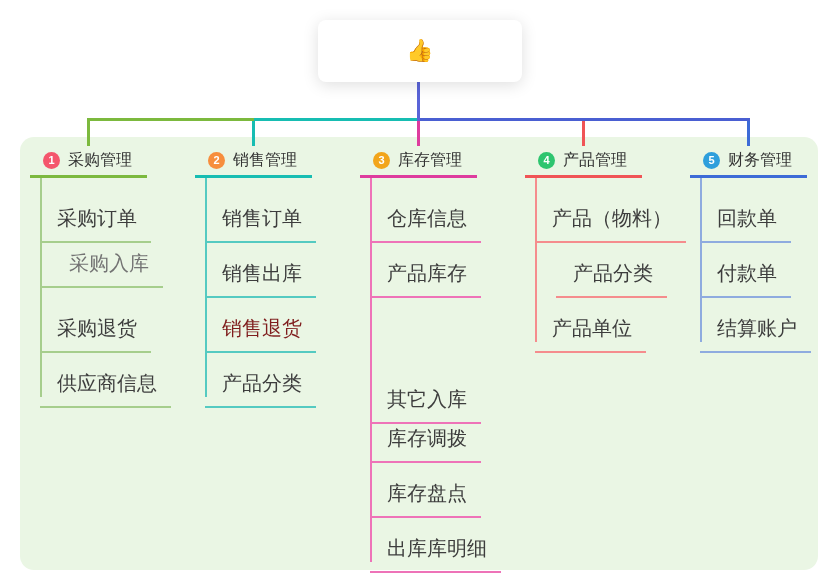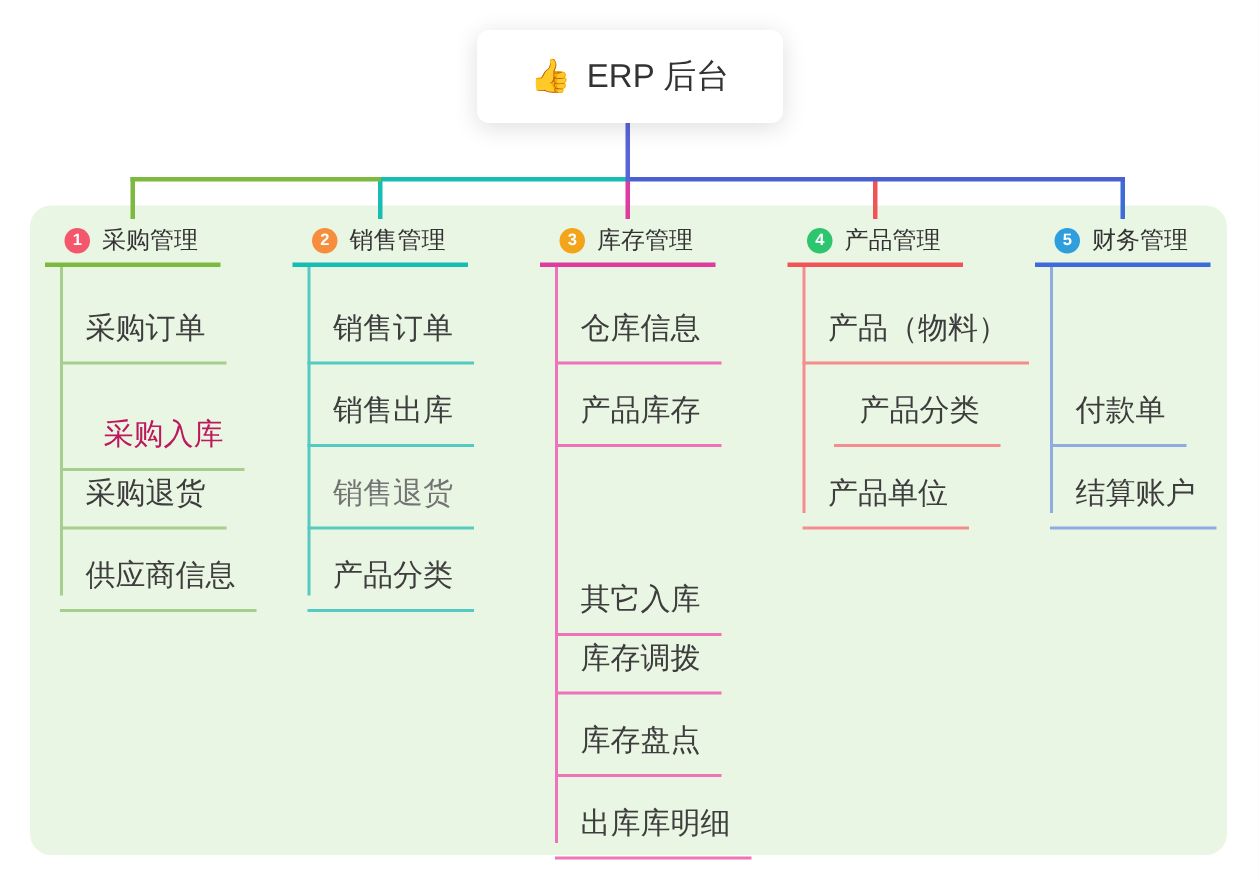--- a/index.html
+++ b/index.html
@@ -43,43 +43,42 @@
       <div class="line" style="left: 582px; top: 118px; width: 3px; height: 28px; background: rgb(240, 84, 86);"></div>
       <div class="line" style="left: 747px; top: 118px; width: 3px; height: 28px; background: rgb(61, 107, 215);"></div>
       <div class="line" style="left: 87px; top: 118px; width: 166.5px; height: 3px; background: rgb(124, 185, 62);"></div>
       <div class="line" style="left: 253.5px; top: 118px; width: 165px; height: 3px; background: rgb(23, 189, 178);"></div>
       <div class="line" style="left: 418.5px; top: 118px; width: 331.5px; height: 3px; background: rgb(74, 95, 210);"></div>
       <div class="line" style="left: 417px; top: 82px; width: 3px; height: 39px; background: rgb(90, 100, 216);"></div>
     </div>
 
   <div class="root-node" style="left:318px; top:20px; width:204px; height:62px;">
     <span class="root-icon">👍</span>
-    <span>ERP 后台</span>
   </div>
 
   <div id="branches" class="layer">
       <div class="line" style="left: 30px; top: 175px; width: 117px; height: 3px; background: rgb(124, 185, 62);"></div>
       <div class="branch-header" style="left: 30px; top: 146px; min-width: 117px; height: 29px;">
         <span class="badge" style="background: rgb(244, 86, 108);">1</span>
         <span>采购管理</span>
       </div>
       <div class="line" style="left: 40px; top: 178px; width: 2px; height: 219px; background: rgb(166, 206, 140);"></div>
       <div class="child" style="left: 40px; top: 205px; border-bottom-color: rgb(166, 206, 140); color: rgb(61, 61, 61);">采购订单</div>
-      <div class="child" style="left: 40px; top: 276px; border-bottom-color: rgb(166, 206, 140); color: #be185d; padding-left: 29px;">采购入库</div>
+      <div class="child" style="left: 40px; top: 250px; border-bottom-color: rgb(166, 206, 140); color: #737373; padding-left: 29px;">采购入库</div>
       <div class="child" style="left: 40px; top: 315px; border-bottom-color: rgb(166, 206, 140); color: rgb(61, 61, 61);">采购退货</div>
       <div class="child" style="left: 40px; top: 370px; border-bottom-color: rgb(166, 206, 140); color: rgb(61, 61, 61);">供应商信息</div>
       <div class="line" style="left: 195px; top: 175px; width: 117px; height: 3px; background: rgb(23, 189, 178);"></div>
       <div class="branch-header" style="left: 195px; top: 146px; min-width: 117px; height: 29px;">
         <span class="badge" style="background: rgb(247, 142, 61);">2</span>
         <span>销售管理</span>
       </div>
       <div class="line" style="left: 205px; top: 178px; width: 2px; height: 219px; background: rgb(85, 202, 193);"></div>
       <div class="child" style="left: 205px; top: 205px; border-bottom-color: rgb(85, 202, 193); color: rgb(61, 61, 61);">销售订单</div>
       <div class="child" style="left: 205px; top: 260px; border-bottom-color: rgb(85, 202, 193); color: rgb(61, 61, 61);">销售出库</div>
-      <div class="child" style="left: 205px; top: 315px; border-bottom-color: rgb(85, 202, 193); color: #737373;">销售退货</div>
+      <div class="child" style="left: 205px; top: 315px; border-bottom-color: rgb(85, 202, 193); color: #7f1d1d;">销售退货</div>
       <div class="child" style="left: 205px; top: 370px; border-bottom-color: rgb(85, 202, 193); color: rgb(61, 61, 61);">产品分类</div>
       <div class="line" style="left: 360px; top: 175px; width: 117px; height: 3px; background: rgb(222, 60, 158);"></div>
       <div class="branch-header" style="left: 360px; top: 146px; min-width: 117px; height: 29px;">
         <span class="badge" style="background: rgb(242, 165, 27);">3</span>
         <span>库存管理</span>
       </div>
       <div class="line" style="left: 370px; top: 178px; width: 2px; height: 384px; background: rgb(238, 115, 184);"></div>
       <div class="child" style="left: 370px; top: 205px; border-bottom-color: rgb(238, 115, 184); color: rgb(61, 61, 61);">仓库信息</div>
       <div class="child" style="left: 370px; top: 260px; border-bottom-color: rgb(238, 115, 184); color: rgb(61, 61, 61);">产品库存</div>
       <div class="child" style="left: 370px; top: 386px; border-bottom-color: rgb(238, 115, 184); color: rgb(61, 61, 61);">其它入库</div>
@@ -94,17 +93,18 @@
       <div class="line" style="left: 535px; top: 178px; width: 2px; height: 164px; background: rgb(245, 140, 141);"></div>
       <div class="child" style="left: 535px; top: 205px; border-bottom-color: rgb(245, 140, 141); color: rgb(61, 61, 61);">产品（物料）</div>
       <div class="child" style="left: 556px; top: 260px; border-bottom-color: rgb(245, 140, 141); color: rgb(61, 61, 61);">产品分类</div>
       <div class="child" style="left: 535px; top: 315px; border-bottom-color: rgb(245, 140, 141); color: rgb(61, 61, 61);">产品单位</div>
       <div class="line" style="left: 690px; top: 175px; width: 117px; height: 3px; background: rgb(61, 107, 215);"></div>
       <div class="branch-header" style="left: 690px; top: 146px; min-width: 117px; height: 29px;">
         <span class="badge" style="background: rgb(46, 159, 220);">5</span>
         <span>财务管理</span>
       </div>
       <div class="line" style="left: 700px; top: 178px; width: 2px; height: 164px; background: rgb(143, 171, 223);"></div>
+      <div class="child" style="left: 700px; top: 205px; border-bottom-color: rgb(143, 171, 223); color: rgb(61, 61, 61);">回款单</div>
       <div class="child" style="left: 700px; top: 260px; border-bottom-color: rgb(143, 171, 223); color: rgb(61, 61, 61);">付款单</div>
       <div class="child" style="left: 700px; top: 315px; border-bottom-color: rgb(143, 171, 223); color: rgb(61, 61, 61);">结算账户</div>
     </div>
 
 </div>
 
 </body></html>

